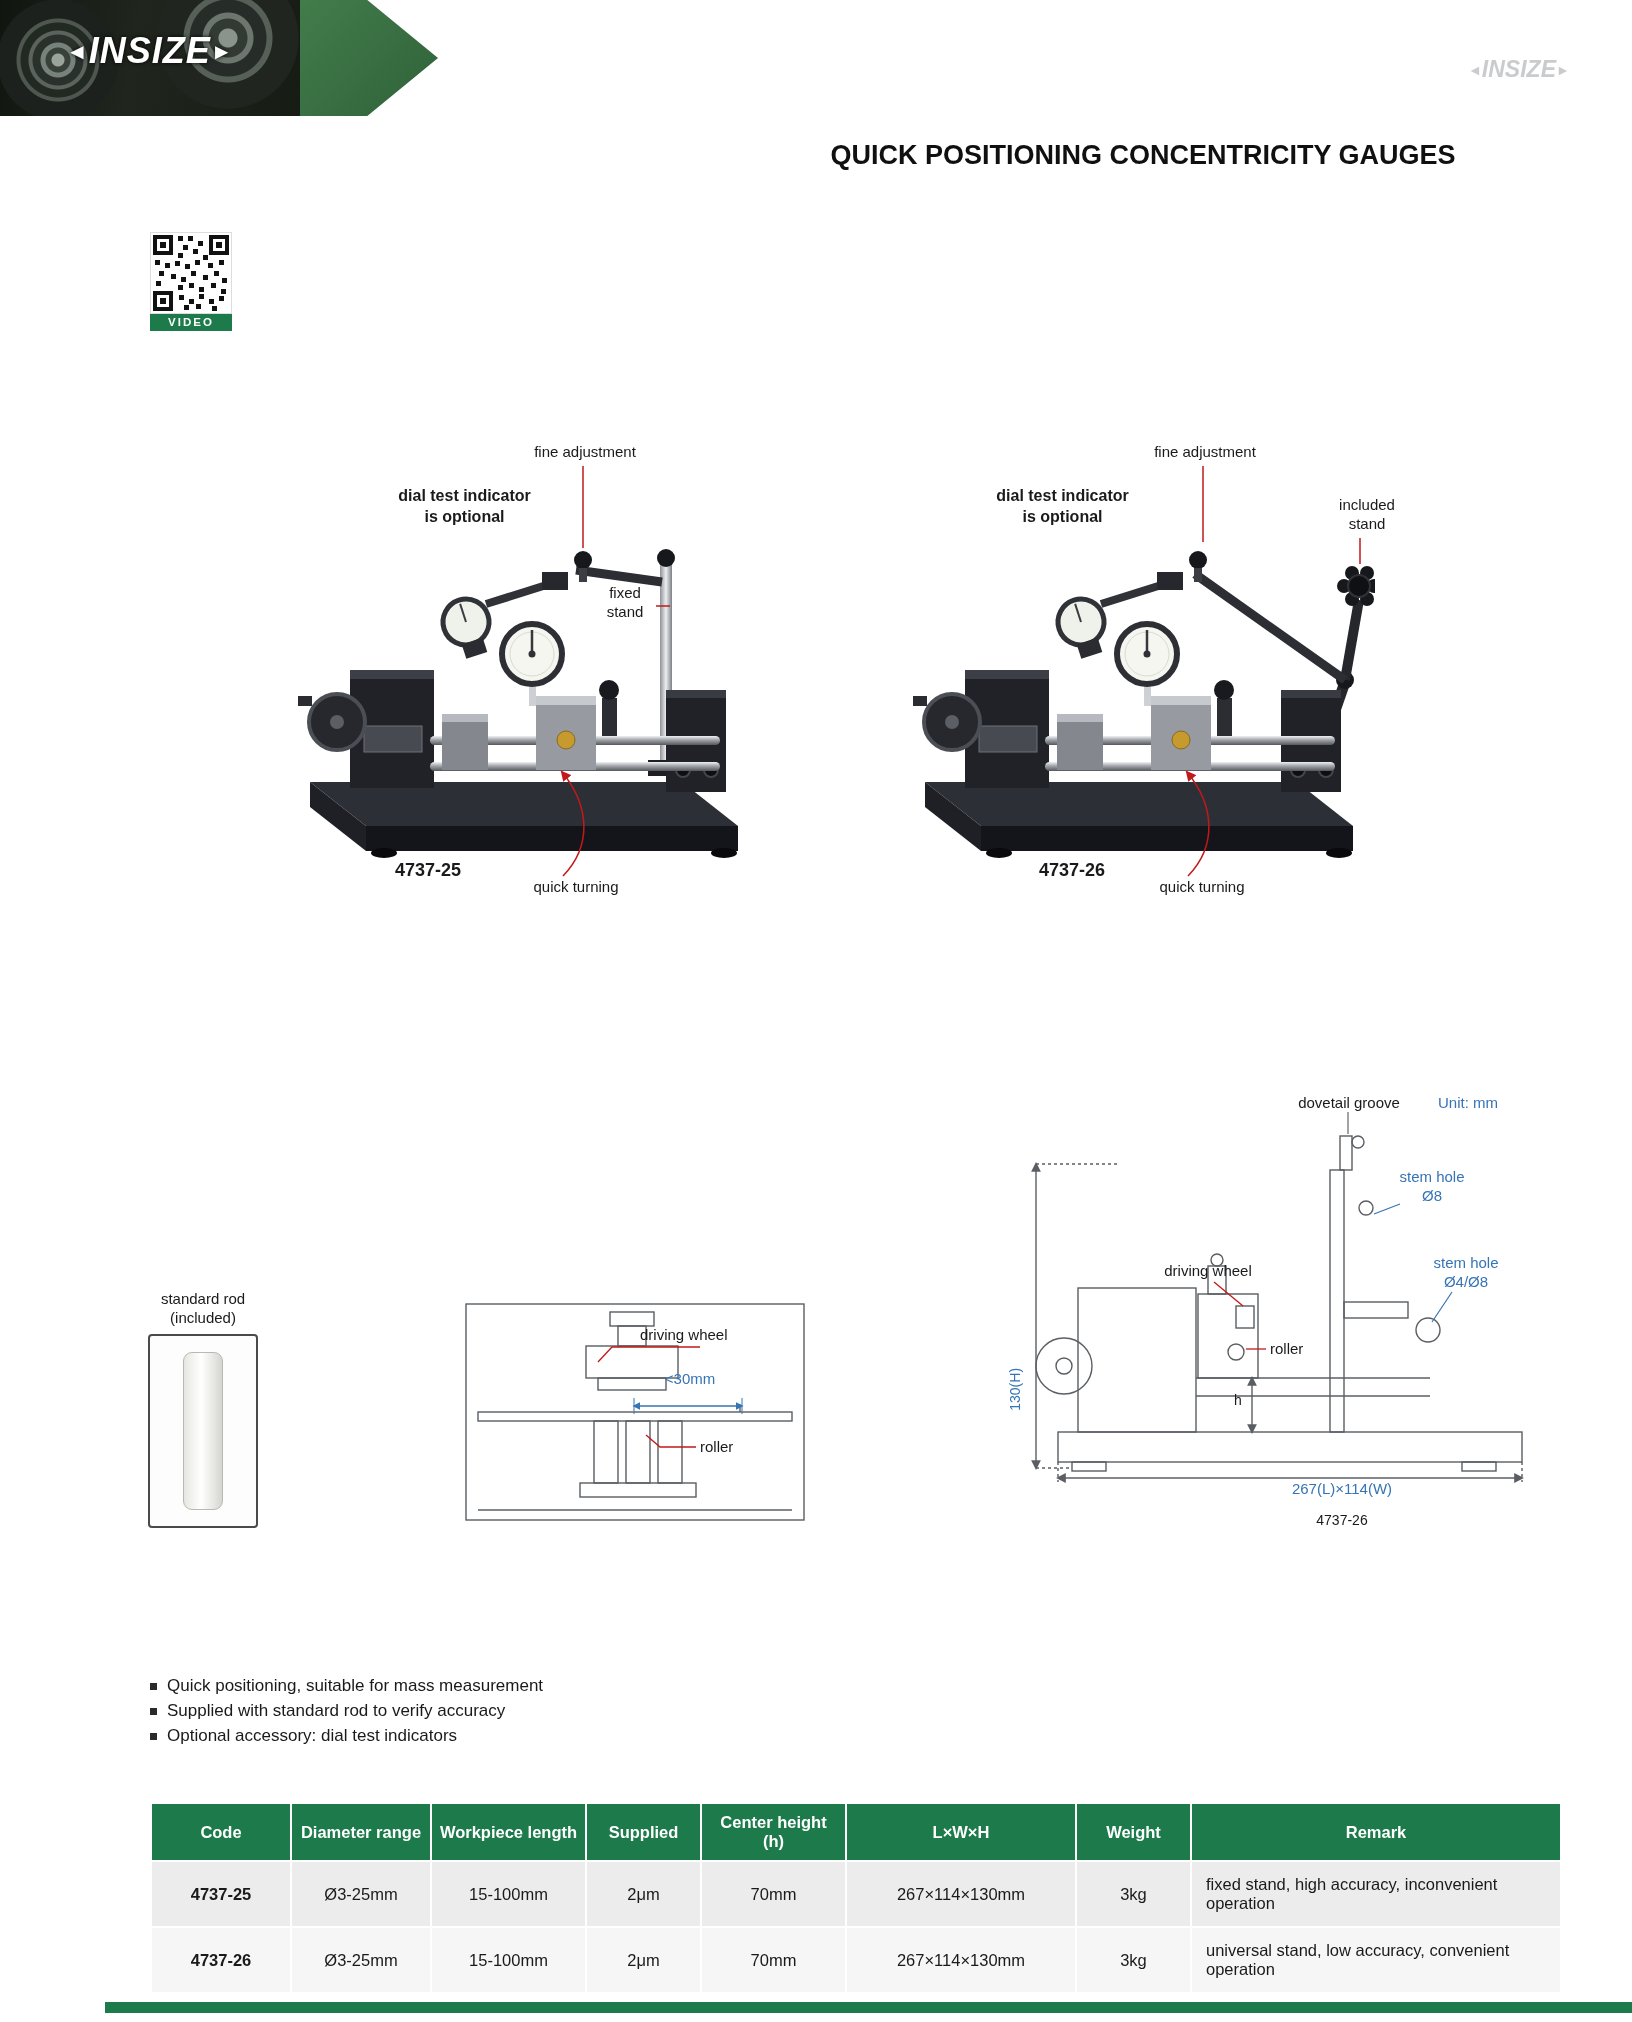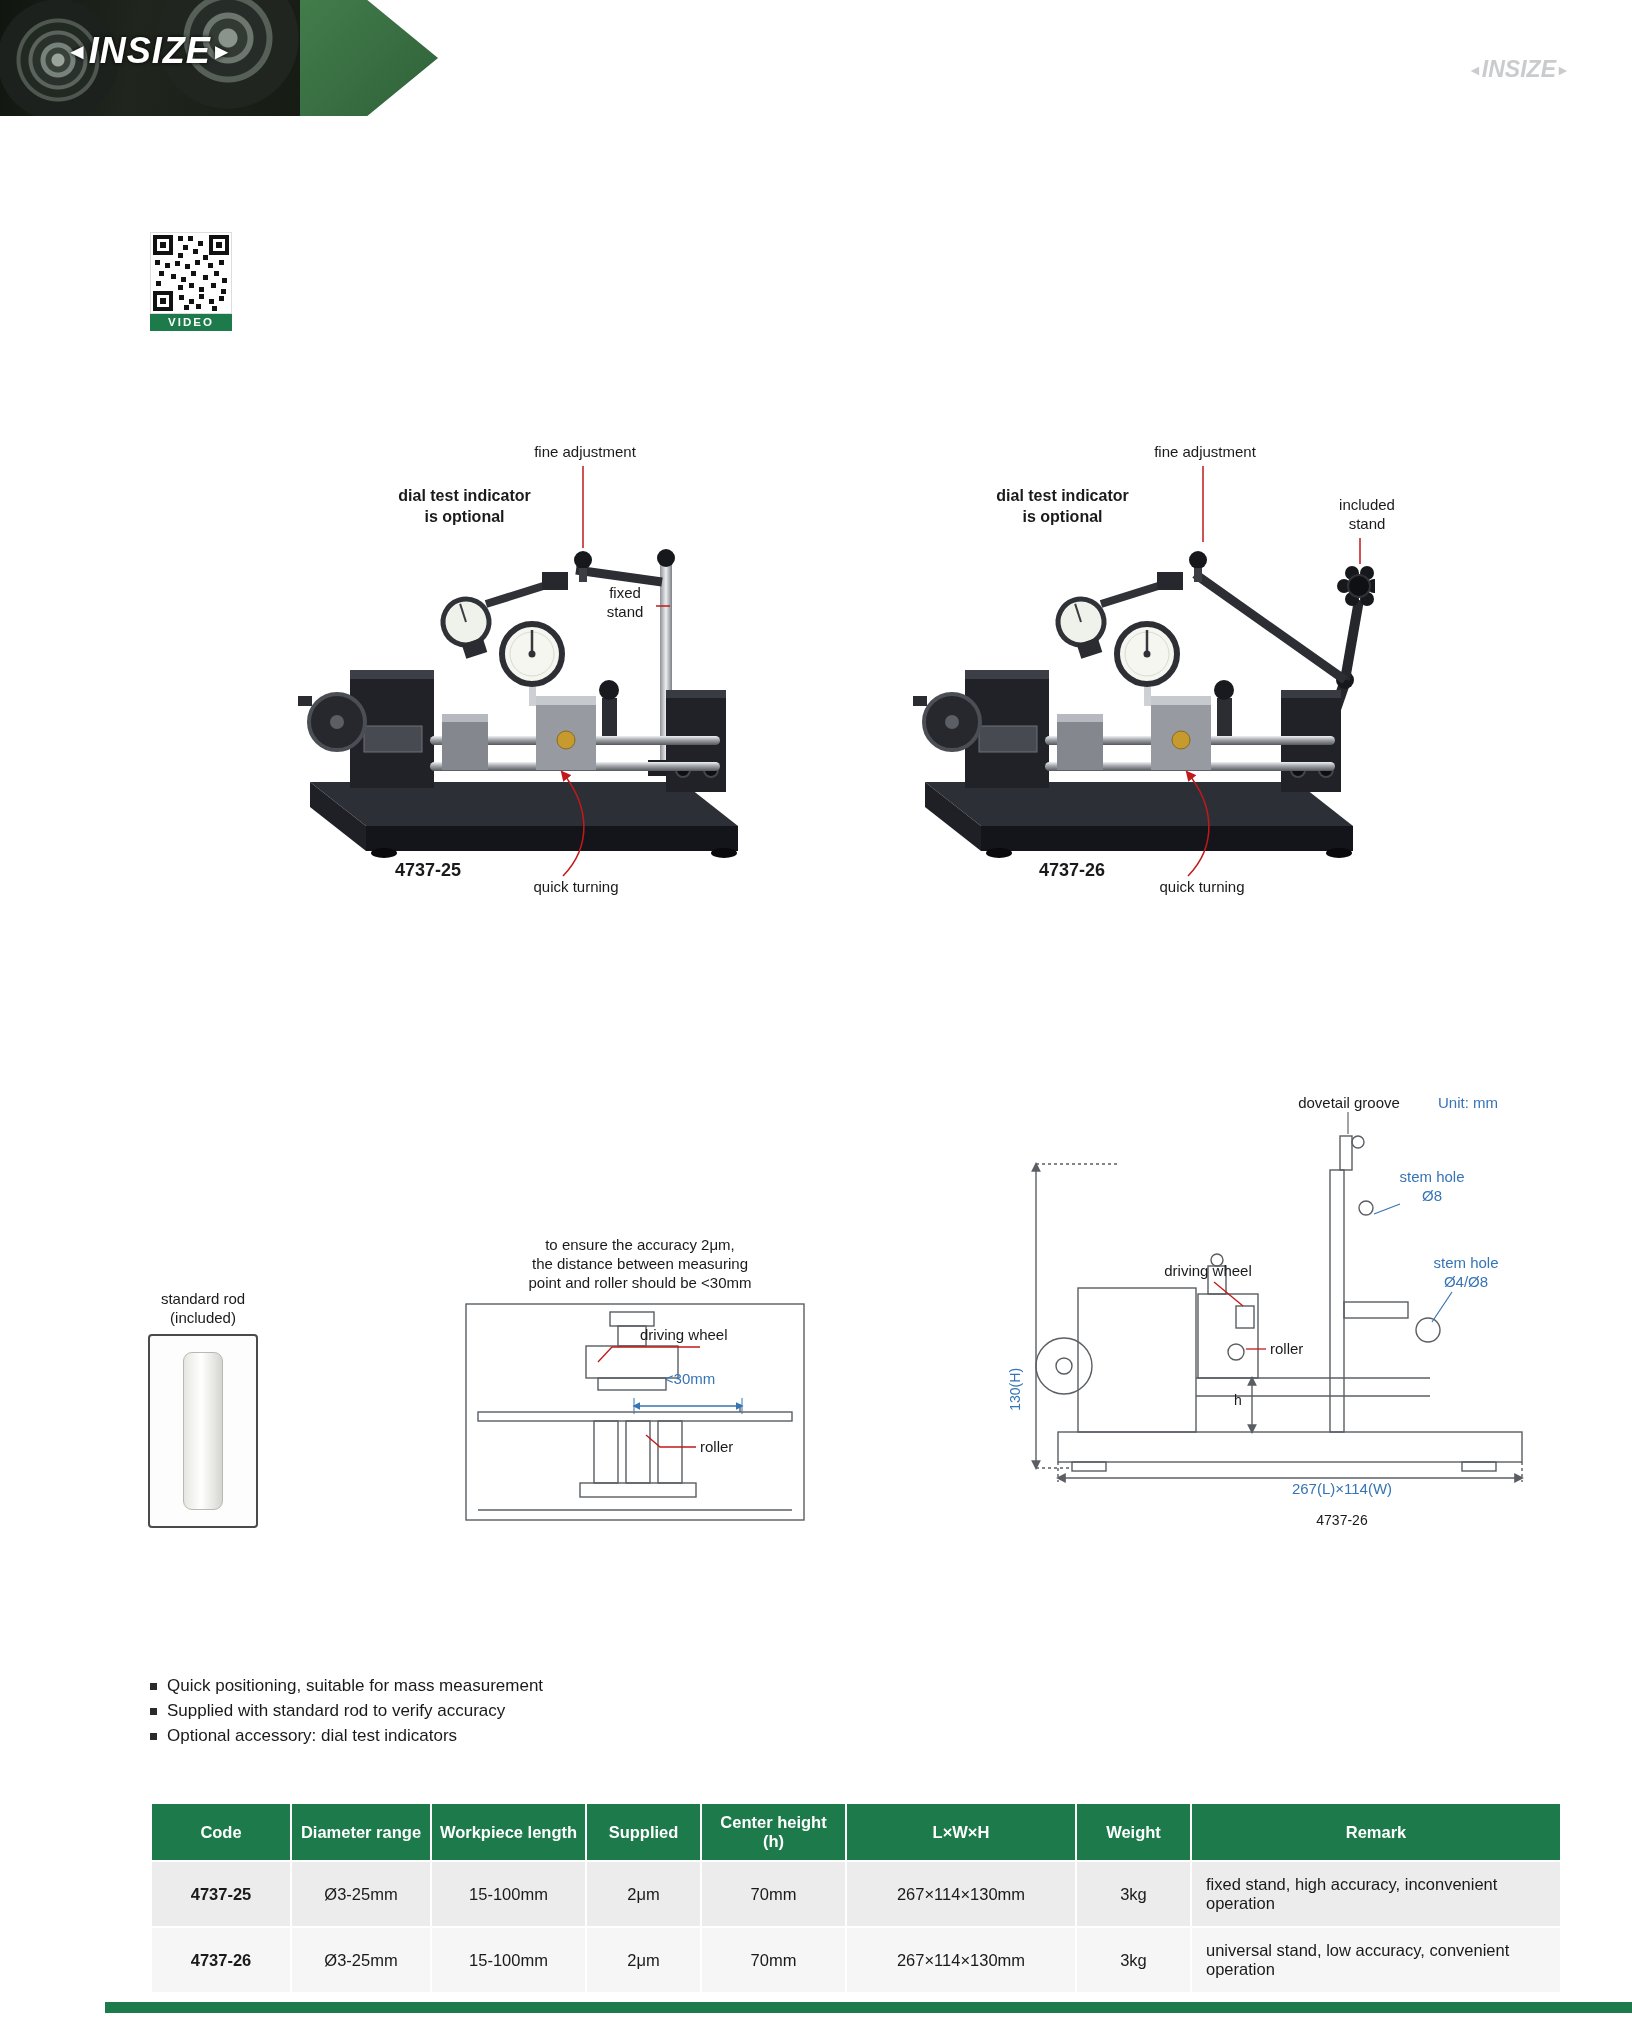--- a/index.html
+++ b/index.html
@@ -61,20 +61,21 @@
 </head>
 <body>
 
 <div class="page">
 
   <div class="abs chevron"></div>
   <div class="abs photo"></div>
   <div class="abs logo"><span class="arr">◄</span><span>INSIZE</span><span class="arr">►</span></div>
   <div class="abs watermark"><span class="arr">◄</span><span>INSIZE</span><span class="arr">►</span></div>
 
+  <div class="abs title">QUICK POSITIONING CONCENTRICITY GAUGES</div>
 
   <div class="abs qr">
     <svg width="80" height="80" viewBox="0 0 80 80">
       <rect width="80" height="80" fill="#fff"></rect>
       <g fill="#111">
         <rect x="2" y="2" width="20" height="20"></rect>
           <rect x="6" y="6" width="12" height="12" fill="#fff"></rect>
           <rect x="9" y="9" width="6" height="6"></rect>
         <rect x="58" y="2" width="20" height="20"></rect>
           <rect x="62" y="6" width="12" height="12" fill="#fff"></rect>
@@ -334,25 +335,20 @@
   <div class="abs lbl center" style="left:1142px;top:878px;width:120px">quick turning</div>
 
   <div class="abs lbl center" style="left:138px;top:1290px;width:130px">
     <div>standard rod</div>
     <div>(included)</div>
   </div>
   <div class="abs rodbox">
     <div class="rod"></div>
   </div>
 
-  <div class="abs lbl center" style="left:470px;top:1236px;width:340px">
-    <div>to ensure the accuracy 2μm,</div>
-    <div>the distance between measuring</div>
-    <div>point and roller should be &lt;30mm</div>
-  </div>
   <div class="abs" style="left:460px;top:1300px">
     <svg width="350" height="225" viewBox="0 0 350 225" fill="none" stroke="#5a5e63" stroke-width="1.4">
       <rect x="6" y="4" width="338" height="216" fill="#fff"></rect>
       <rect x="150" y="12" width="44" height="14"></rect>
       <rect x="158" y="26" width="28" height="20"></rect>
       <rect x="126" y="46" width="92" height="32"></rect>
       <rect x="138" y="78" width="68" height="12"></rect>
       <rect x="18" y="112" width="314" height="9"></rect>
       <line x1="280" y1="104" x2="280" y2="112"></line>
       <rect x="134" y="121" width="24" height="62"></rect>

